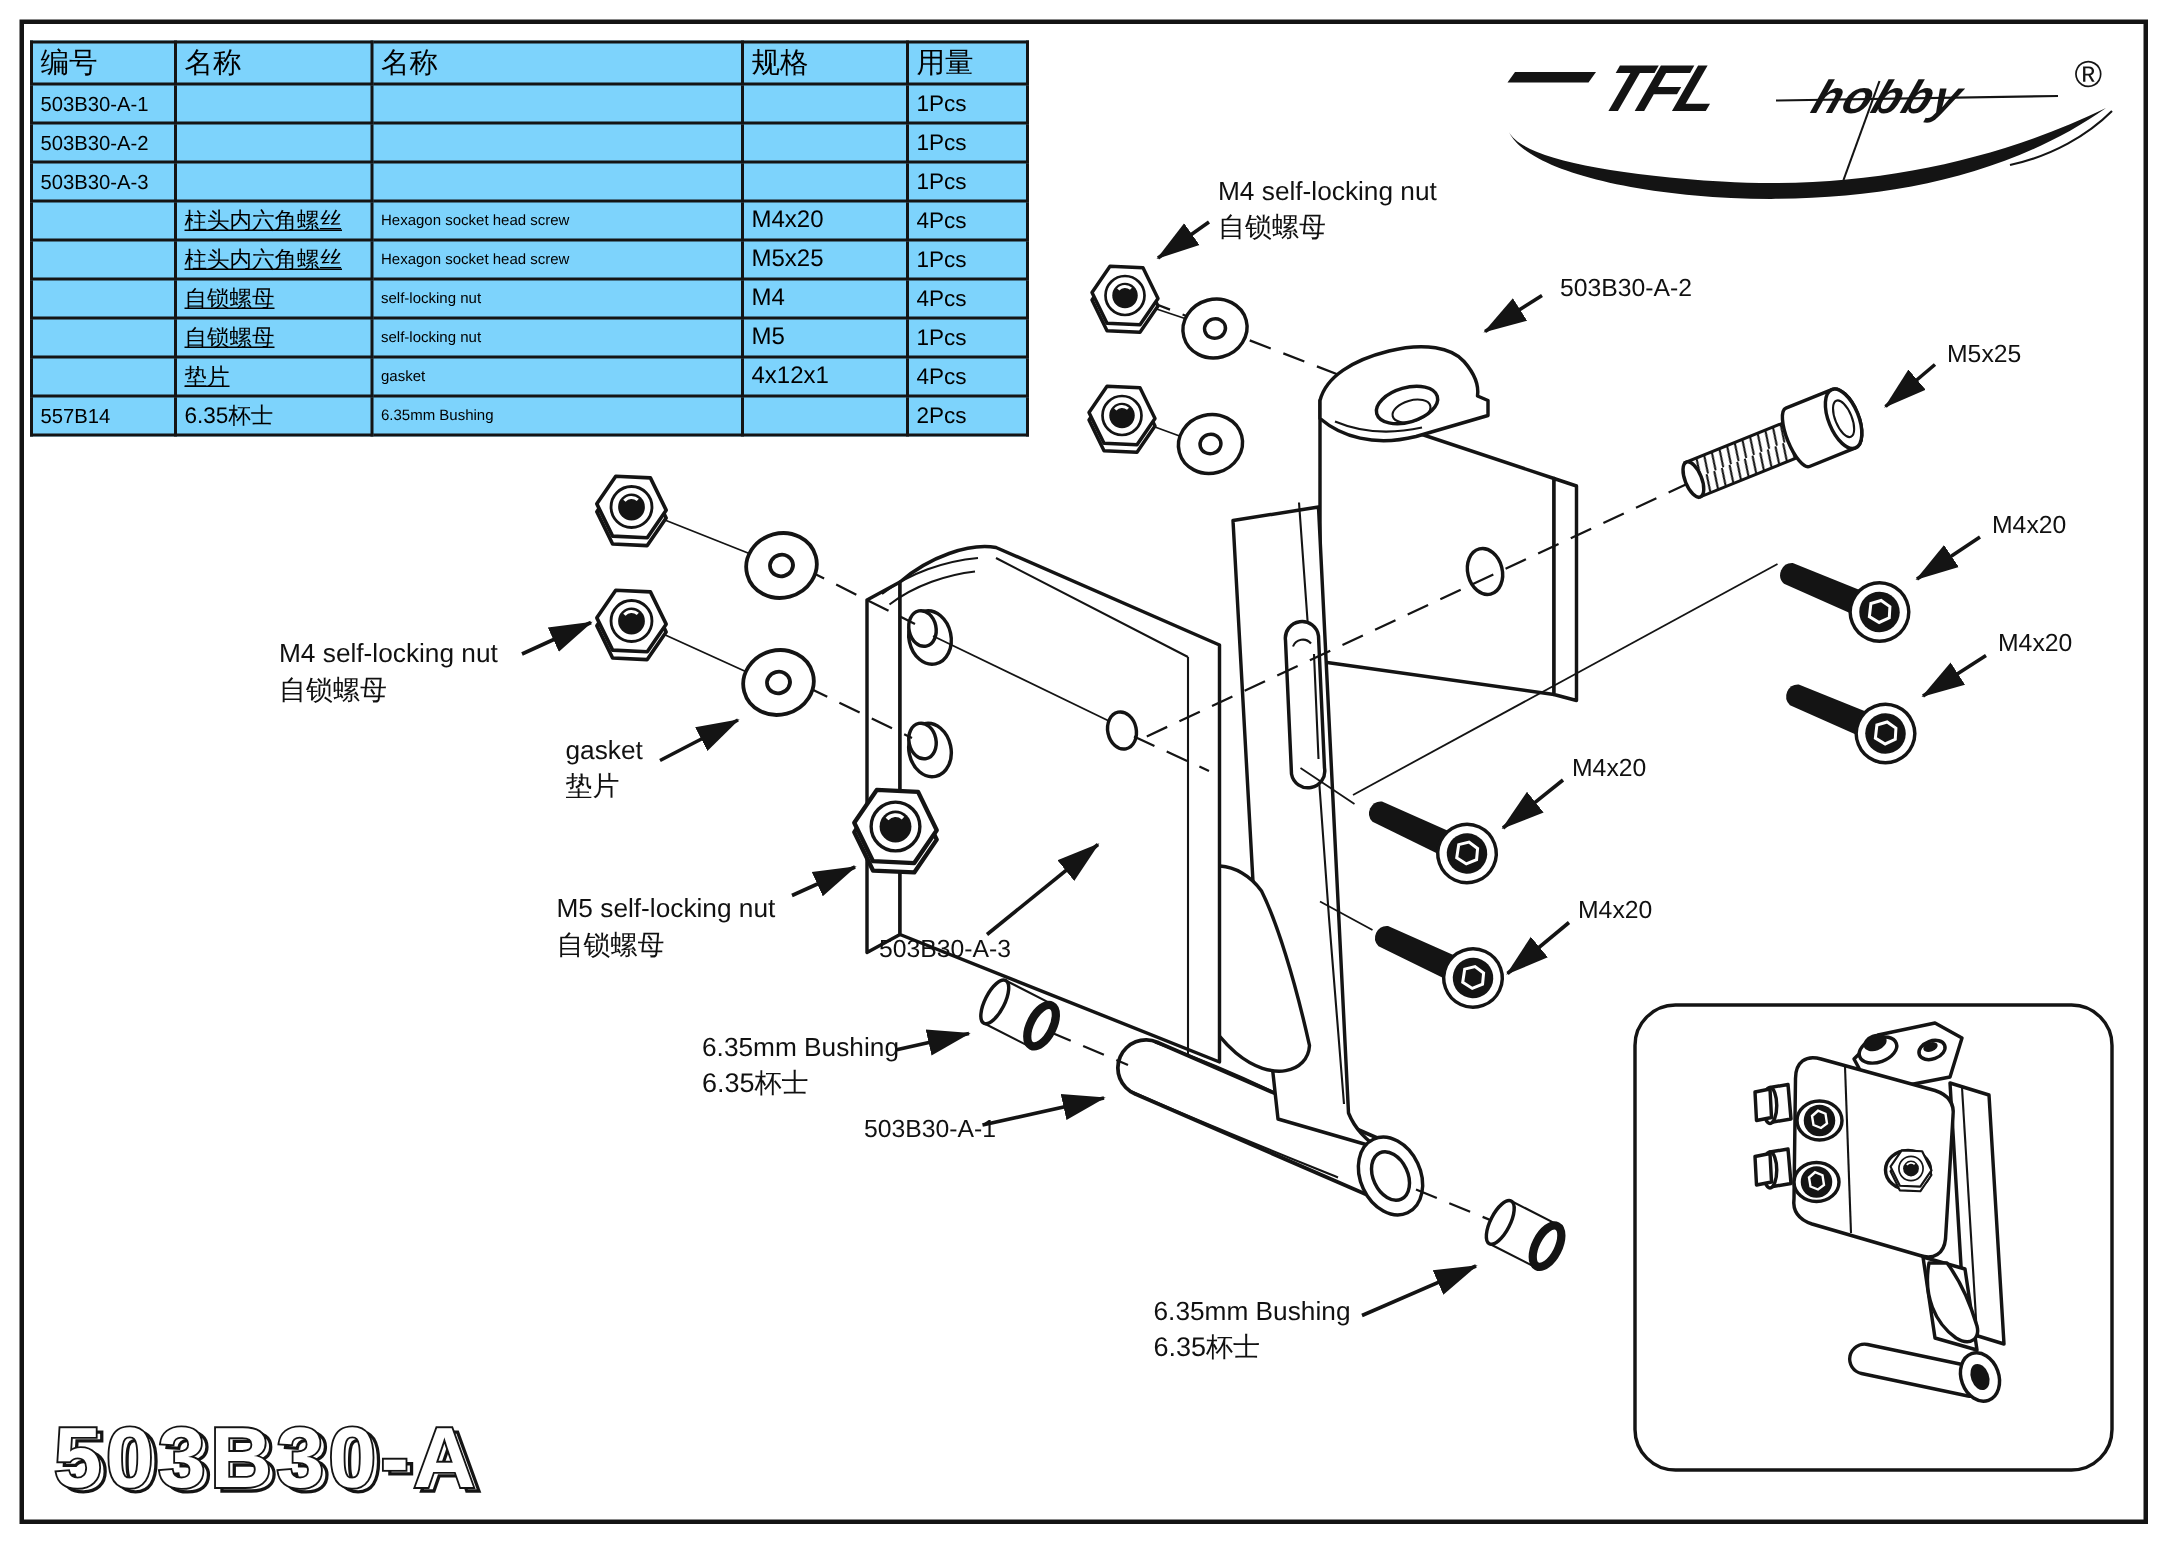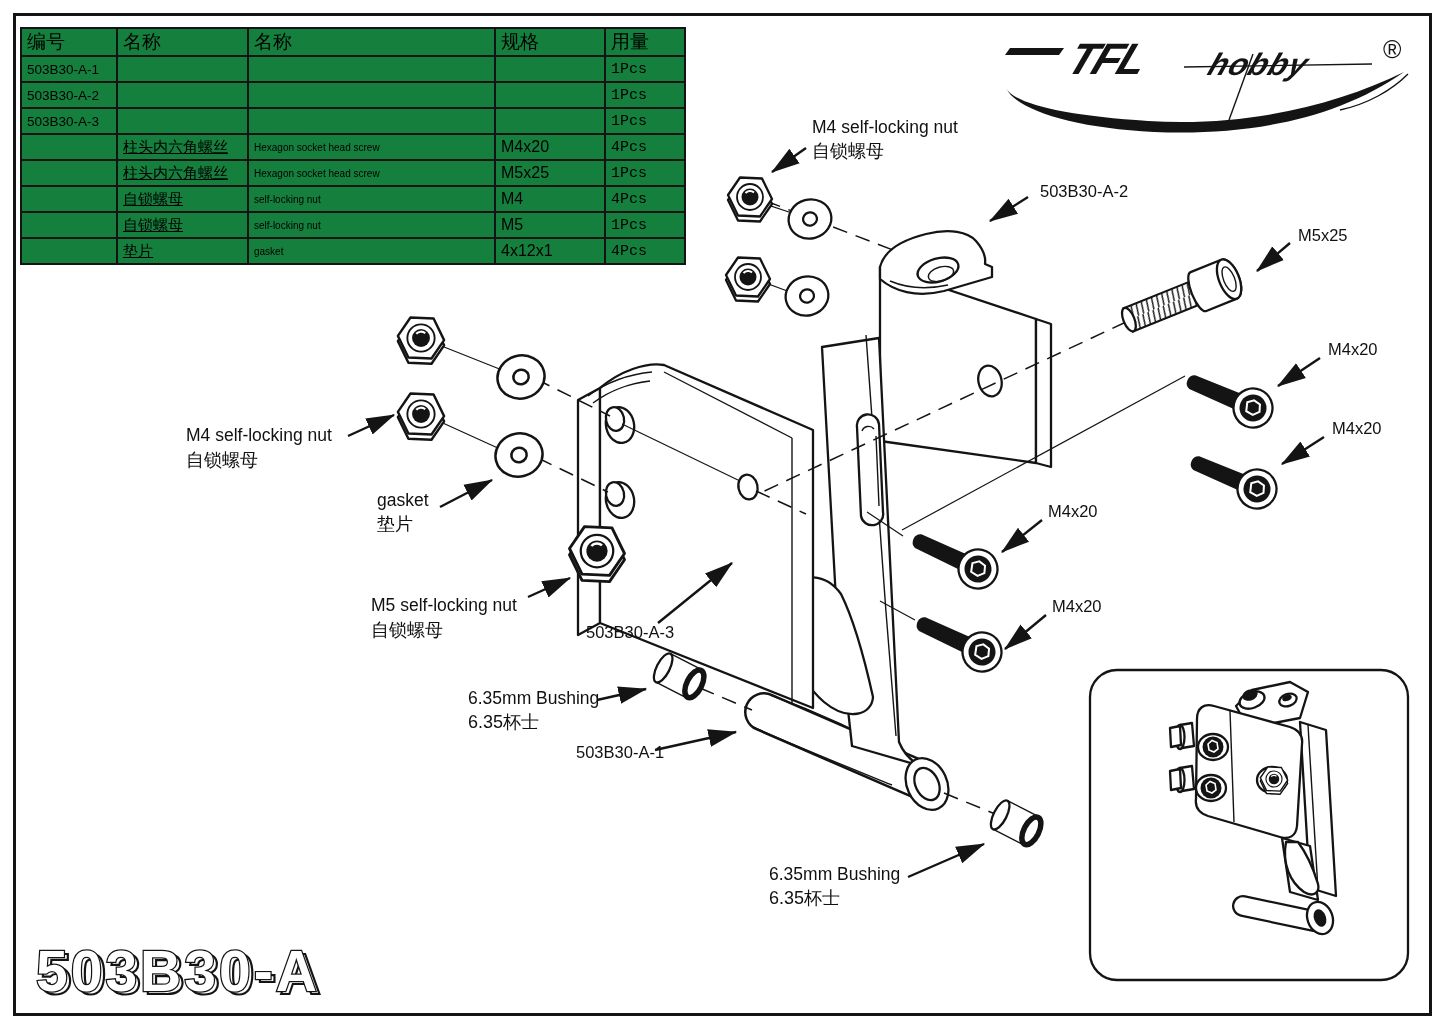--- a/index.html
+++ b/index.html
@@ -2,30 +2,30 @@
 <html><head>
 <meta charset="utf-8">
 <style>
   html,body{margin:0;padding:0;background:#e8e8e8;}
   .page{position:relative;width:1448px;height:1032px;background:#ffffff;
         font-family:"Liberation Sans","DejaVu Sans",sans-serif;overflow:hidden;}
   .frame{position:absolute;left:13px;top:13px;width:1419px;height:1003px;
          border:3px solid #141414;box-sizing:border-box;pointer-events:none;}
   
   table.parts{position:absolute;left:20px;top:27px;border-collapse:collapse;
-              table-layout:fixed;background:#15803d;}
+              table-layout:fixed;background:#7dd3fc;}
   table.parts td,table.parts th{border:2px solid #141414;padding:0 5px;height:24px;
               overflow:hidden;white-space:nowrap;font-weight:400;text-align:left;}
   table.parts th{height:26px;font-size:19px;}
   th.hc{text-align:center;}
   td.c0{font-size:13.5px;width:84px;}
   td.c1{font-size:15px;width:119px;}
   td.c2{font-size:10px;width:235px;}
   td.c3{font-size:16px;width:98px;text-align:center;font-weight:700;}
-  td.c4{font-size:15px;width:68px;font-weight:700;font-family:Liberation Mono, monospace;}
+  td.c4{font-size:15px;width:68px;font-weight:700;}
   td.u{text-decoration:underline;}
   td.b{font-weight:700;}
   
   svg.diagram{position:absolute;left:0;top:0;}
   .part{fill:#ffffff;stroke:#141414;stroke-width:2.3;stroke-linejoin:round;}
   .thin{fill:none;stroke:#141414;stroke-width:1.4;}
   .sol{fill:none;stroke:#141414;stroke-width:1.2;}
   .axis{fill:none;stroke:#141414;stroke-width:1.5;stroke-dasharray:15 9;}
   .arrow{fill:none;stroke:#141414;stroke-width:2.4;}
   .lbl{font-size:17.5px;fill:#111;}
@@ -102,20 +102,27 @@
       <td class="c2">self-locking nut</td>
       <td class="c3">M5</td>
       <td class="c4">1Pcs</td>
     </tr>
     <tr>
       <td class="c0"></td>
       <td class="c1 u">垫片</td>
       <td class="c2">gasket</td>
       <td class="c3">4x12x1</td>
       <td class="c4">4Pcs</td>
+    </tr>
+    <tr>
+      <td class="c0">557B14</td>
+      <td class="c1">6.35杯士</td>
+      <td class="c2">6.35mm Bushing</td>
+      <td class="c3"></td>
+      <td class="c4">2Pcs</td>
     </tr>
   </tbody>
     </table>
 
   <svg class="diagram" width="1448" height="1032" viewBox="0 0 1448 1032">
     <defs>
       <marker id="arr" markerWidth="13" markerHeight="9" refX="11.5" refY="4.5" orient="auto">
         <path d="M0,0.8 L12,4.5 L0,8.2 Z" fill="#141414"></path>
       </marker>
       <pattern id="thr" width="5.5" height="25" patternUnits="userSpaceOnUse">

